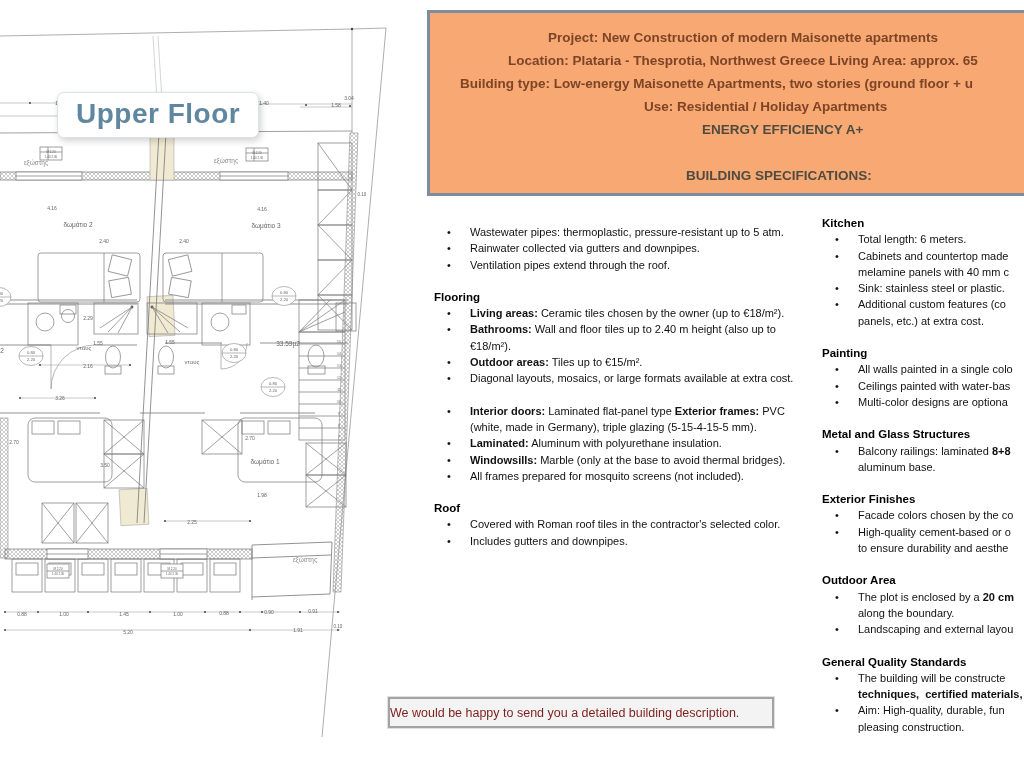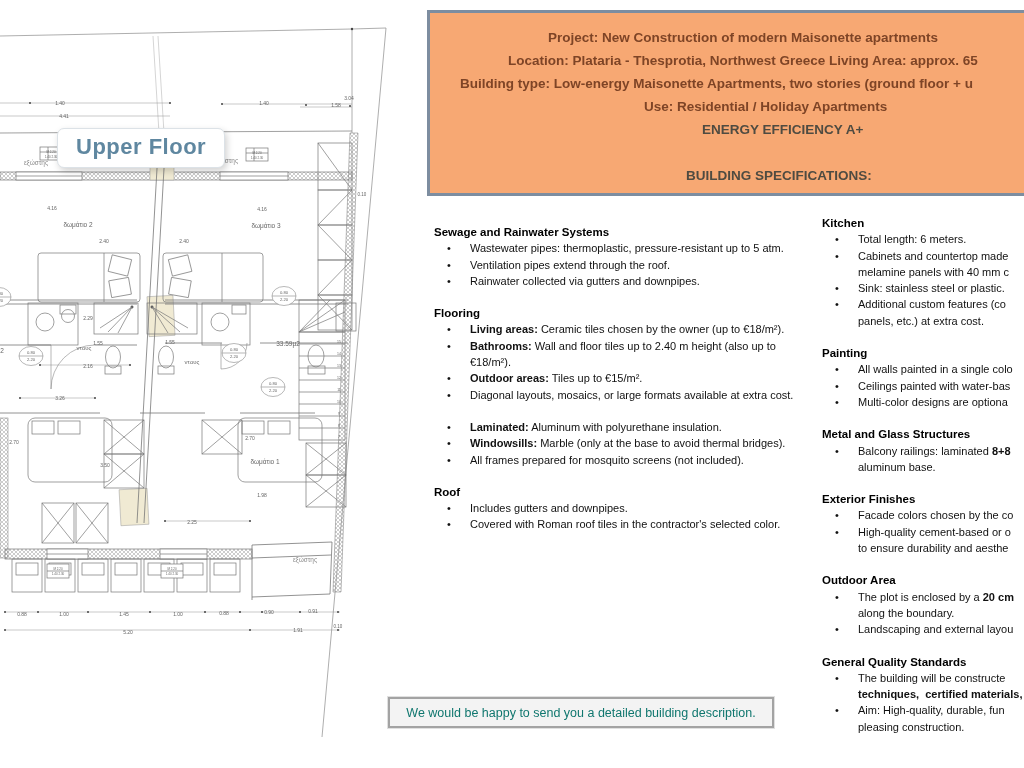--- a/index.html
+++ b/index.html
@@ -6,21 +6,21 @@
   body{
     width:1024px;height:768px;overflow:hidden;position:relative;background:#fff;
     font-family:"Liberation Sans",sans-serif;color:#1d1d1d;
   }
   
   .plan-wrap{position:absolute;left:0;top:0;width:424px;height:768px;}
   .plan-wrap svg{position:absolute;left:0;top:0;}
   .floor-label{
     position:absolute;left:57px;top:92px;padding:5px 18px 7px 18px;background:#fff;
     border:1px solid #dce2e7;border-radius:7px;box-shadow:2px 3px 7px rgba(0,0,0,.18);
-    font-size:22px;font-weight:bold;color:#5f87a0;letter-spacing:.5px;white-space:nowrap;margin-top:36px;
+    font-size:28px;font-weight:bold;color:#5f87a0;letter-spacing:.5px;white-space:nowrap;
   }
   
   .orange-box{
     position:absolute;left:427px;top:10px;width:650px;height:186px;box-sizing:border-box;
     background:#f7a873;border:3px solid #7d8da0;padding-top:13px;overflow:hidden;
   }
   .hline{height:23px;line-height:23px;font-size:13.5px;font-weight:bold;color:#7e4426;white-space:nowrap;}
   .hline .lbl{}
   .hline.dark{color:#4f4b41;}
   .pl1{padding-left:118px;} .pl2{padding-left:78px;} .pl3{padding-left:30px;}
@@ -32,22 +32,22 @@
   .col-right{left:822px;top:215px;width:300px;}
   .col-right .li, .col-right .sec-title{white-space:pre;}
   .section{margin-bottom:16px;}
   .sec-title{font-weight:bold;font-size:11.5px;color:#000;}
   .li{position:relative;padding-left:36px;}
   .li::before{content:"\2022";position:absolute;left:13px;top:0;font-size:11px;}
   
   .note-box{
     position:absolute;left:388px;top:697px;width:386px;height:31px;box-sizing:border-box;
     background:#f3f3f3;border:2px solid #a3a3a3;box-shadow:0 0 0 1px #e0e0e0;
-    display:flex;align-items:center;justify-content:center;
-    font-size:12.5px;color:#0f766e;white-space:nowrap;
+    display:flex;align-items:center;
+    font-size:12.5px;color:#7f1d1d;white-space:nowrap;
   }
 </style>
 </head>
 <body>
 
 <div class="plan-wrap">
   <svg width="424" height="768" viewBox="0 0 424 768">
     <defs>
       <pattern id="xh" width="4" height="4" patternUnits="userSpaceOnUse">
         <path d="M0,0 L4,4 M4,0 L0,4" stroke="#9a9a9a" stroke-width="0.5"></path>
@@ -342,41 +342,41 @@
   <div class="hline pl2"><span class="lbl">Location:</span><span> Plataria - Thesprotia, Northwest Greece Living </span><span class="lbl">Area:</span><span> approx. 65</span></div>
   <div class="hline pl3"><span class="lbl">Building type:</span><span> Low-energy Maisonette Apartments, two stories (ground floor + u</span></div>
   <div class="hline pl4"><span class="lbl">Use:</span><span> Residential / Holiday Apartments</span></div>
   <div class="hline pl5 dark">ENERGY EFFICIENCY  A+</div>
   <div class="hspacer"></div>
   <div class="hline pl6 dark">BUILDING SPECIFICATIONS:</div>
 </div>
 
 <div class="col col-left" id="col-left">
     <div class="section">
-      <div class="sec-title">Sewage and Rainwater Systems</div>
       <div class="li"><span>Wastewater pipes: thermoplastic, pressure-resistant up to 5 atm.</span></div>
+      <div class="li"><span>Rainwater collected via gutters and downpipes.</span></div>
       <div class="li"><span>Ventilation pipes extend through the roof.</span></div>
-      <div class="li"><span>Rainwater collected via gutters and downpipes.</span></div>
     </div>
     <div class="section">
       <div class="sec-title">Flooring</div>
       <div class="li"><b>Living areas:</b><span> Ceramic tiles chosen by the owner (up to €18/m²).</span></div>
       <div class="li"><b>Bathrooms:</b><span> Wall and floor tiles up to 2.40 m height (also up to €18/m²).</span></div>
       <div class="li"><b>Outdoor areas:</b><span> Tiles up to €15/m².</span></div>
       <div class="li"><span>Diagonal layouts, mosaics, or large formats available at extra cost.</span></div>
     </div>
     <div class="section">
+      <div class="li"><b>Interior doors:</b><span> Laminated flat-panel type </span><b>Exterior frames:</b><span> PVC (white, made in Germany), triple glazing (5-15-4-15-5 mm).</span></div>
       <div class="li"><b>Laminated:</b><span> Aluminum with polyurethane insulation.</span></div>
       <div class="li"><b>Windowsills:</b><span> Marble (only at the base to avoid thermal bridges).</span></div>
       <div class="li"><span>All frames prepared for mosquito screens (not included).</span></div>
     </div>
     <div class="section">
       <div class="sec-title">Roof</div>
+      <div class="li"><span>Covered with Roman roof tiles in the contractor's selected color.</span></div>
       <div class="li"><span>Includes gutters and downpipes.</span></div>
-      <div class="li"><span>Covered with Roman roof tiles in the contractor's selected color.</span></div>
     </div>
   </div>
 <div class="col col-right" id="col-right">
     <div class="section">
       <div class="sec-title">Kitchen</div>
       <div class="li"><span>Total length: 6 meters.</span></div>
       <div class="li"><span>Cabinets and countertop made
 melamine panels with 40 mm c</span></div>
       <div class="li"><span>Sink: stainless steel or plastic.</span></div>
       <div class="li"><span>Additional custom features (co

